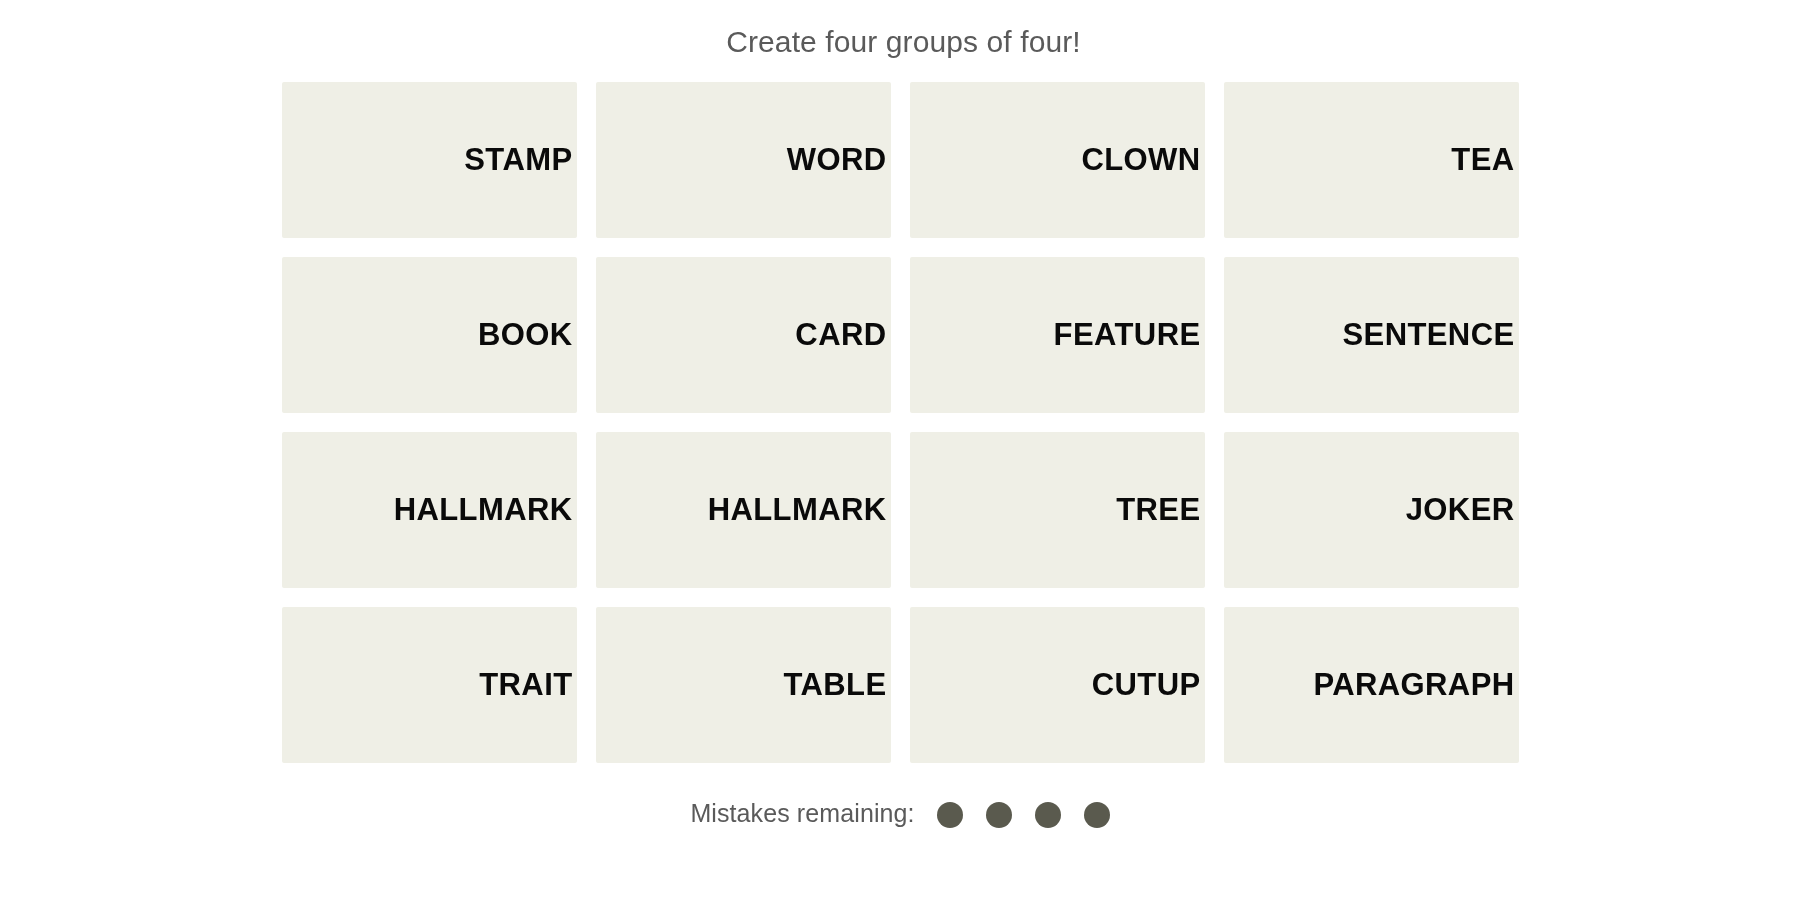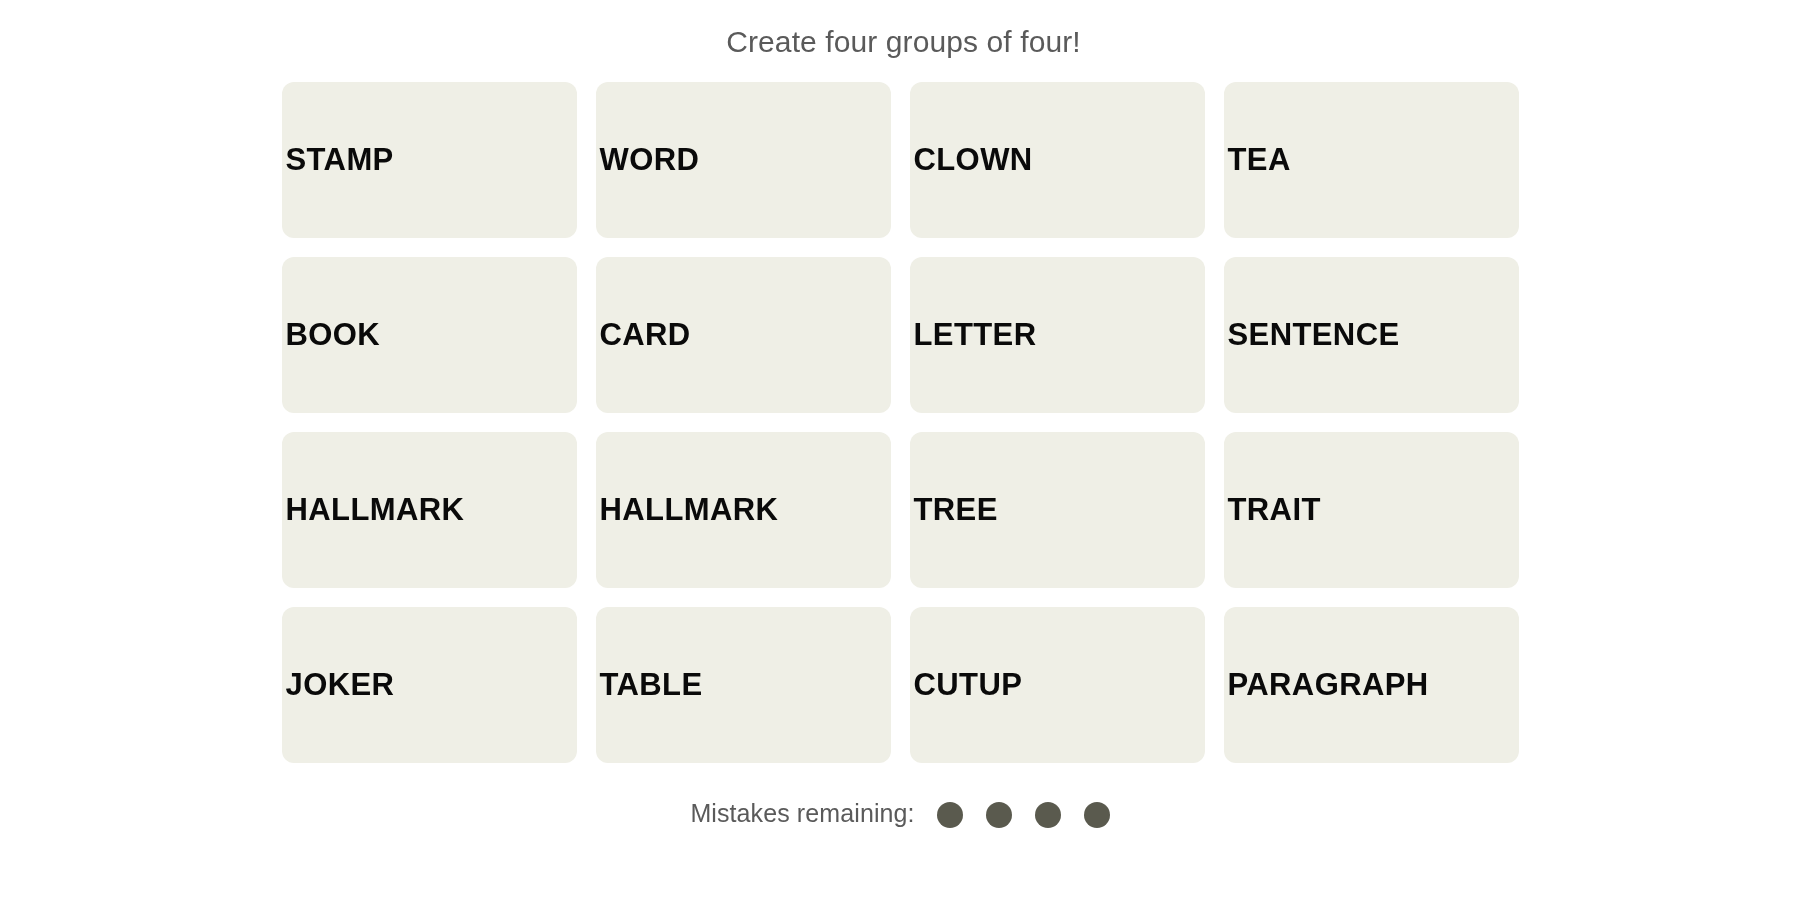--- a/index.html
+++ b/index.html
@@ -48,25 +48,25 @@
     display: grid;
     grid-template-columns: repeat(4, 295px);
     grid-template-rows: repeat(4, 156px);
     column-gap: 19px;
     row-gap: 19px;
     margin-top: 10px;
   }
 
   .tile {
     background: #efefe6;
-    border-radius: 12px;
+    border-radius: 2px;
     border: none;
     display: flex;
     align-items: center;
-    justify-content: flex-start;
+    justify-content: flex-end;
     cursor: pointer;
     padding: 4px;
     user-select: none;
   }
 
   .tile-label {
     font-family: "Liberation Sans", sans-serif;
     font-size: 31px;
     font-weight: 700;
     color: #0a0a0a;
@@ -129,39 +129,39 @@
       <div class="tile">
         <span class="tile-label">TEA</span>
       </div>
       <div class="tile">
         <span class="tile-label">BOOK</span>
       </div>
       <div class="tile">
         <span class="tile-label">CARD</span>
       </div>
       <div class="tile">
-        <span class="tile-label">LETTER</span>
+        <span class="tile-label">FEATURE</span>
       </div>
       <div class="tile">
         <span class="tile-label">SENTENCE</span>
       </div>
       <div class="tile">
         <span class="tile-label">HALLMARK</span>
       </div>
       <div class="tile">
         <span class="tile-label">HALLMARK</span>
       </div>
       <div class="tile">
         <span class="tile-label">TREE</span>
       </div>
       <div class="tile">
-        <span class="tile-label">TRAIT</span>
+        <span class="tile-label">JOKER</span>
       </div>
       <div class="tile">
-        <span class="tile-label">JOKER</span>
+        <span class="tile-label">TRAIT</span>
       </div>
       <div class="tile">
         <span class="tile-label">TABLE</span>
       </div>
       <div class="tile">
         <span class="tile-label">CUTUP</span>
       </div>
       <div class="tile">
         <span class="tile-label">PARAGRAPH</span>
       </div>

